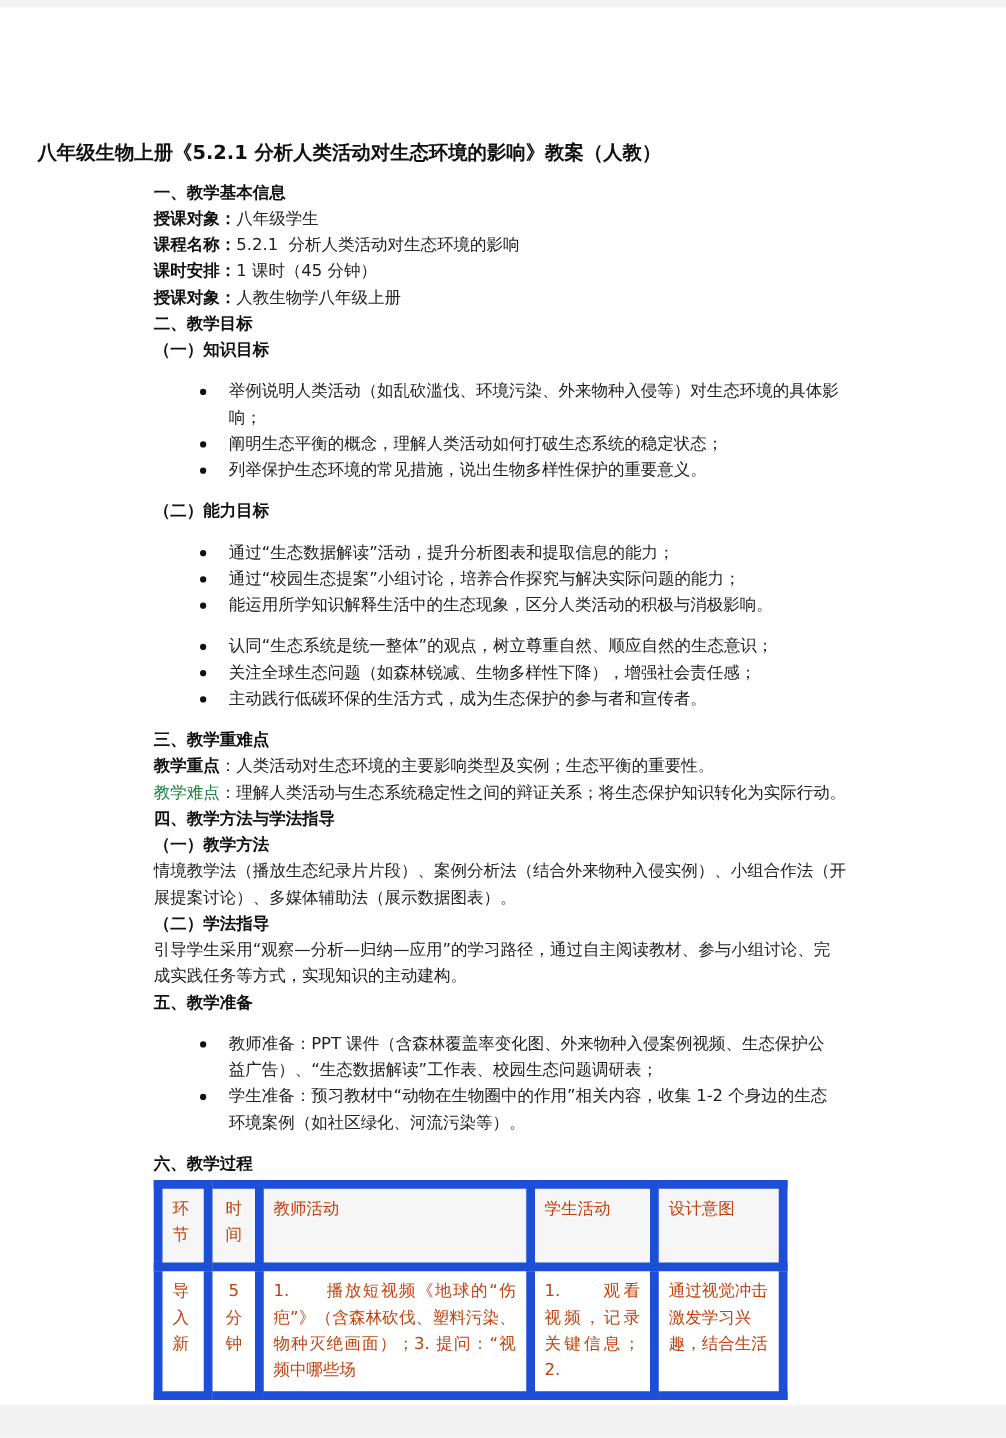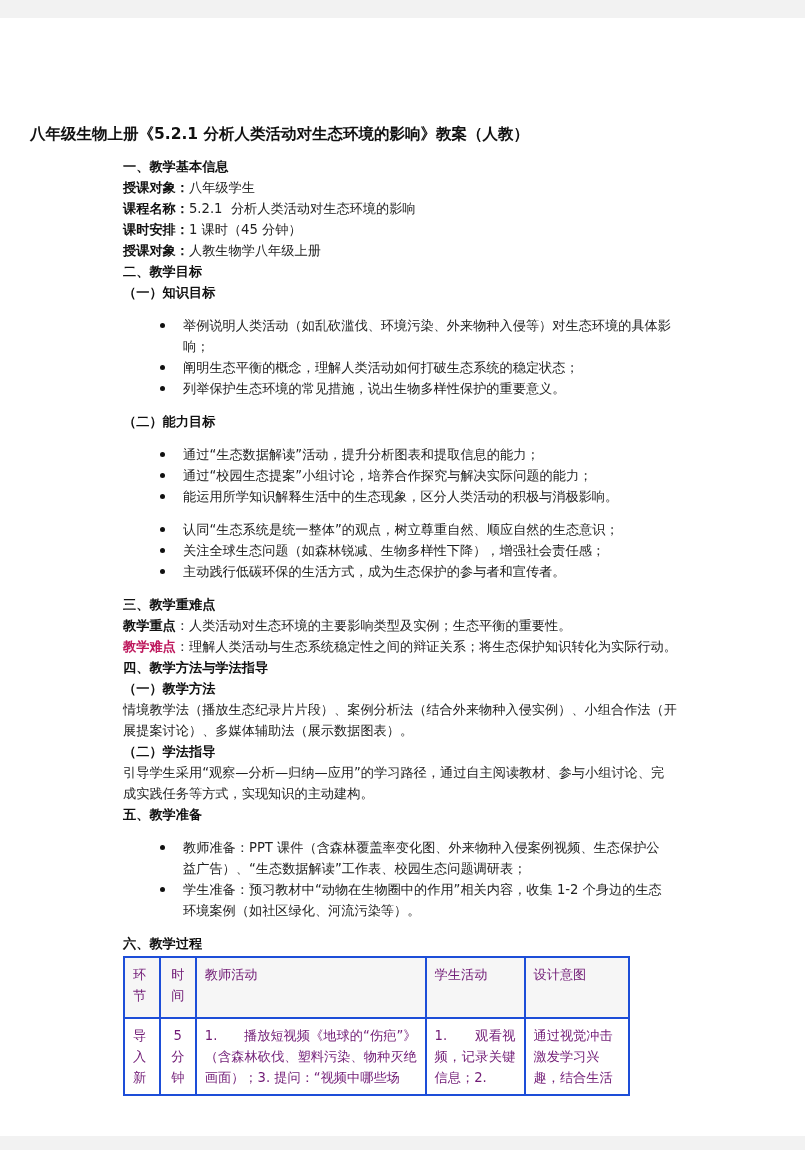--- a/index.html
+++ b/index.html
@@ -5,21 +5,21 @@
   html, body { margin: 0; padding: 0; }
   body {
     width: 805px; height: 1150px;
     background: #f2f2f2;
     font-family: "DejaVu Sans", "Liberation Sans", sans-serif;
     color: #222;
     position: relative;
     overflow: hidden;
   }
   .page {
-    position: absolute; left: 0; top: 18px;
+    position: absolute; left: 0; top: 6px;
     width: 805px; height: 1118px;
     background: #ffffff;
   }
   .content {
     position: absolute; left: 123px; top: 0; width: 565px;
     font-size: 13.2px; line-height: 21px;
   }
   .title {
     position: absolute; top: 106px; left: 0; width: 805px;
     text-align: center; font-weight: bold; font-size: 15.5px;
@@ -35,22 +35,22 @@
   ul.bul li { position: relative; padding-left: 48px; padding-right: 4px; }
   ul.bul li::before {
     content: ""; position: absolute; left: 25px; top: 8px;
     width: 5px; height: 5px; border-radius: 50%; background: #111;
   }
   table.proc {
     border-collapse: collapse; margin-top: 2px;
     font-size: 13.2px; line-height: 21px; width: 507px;
   }
   table.proc td {
-    border: 2px solid #1d4ed8; vertical-align: top; padding: 6px 8px;
-    color: #701a75;
+    border: 7px solid #1d4ed8; vertical-align: top; padding: 6px 8px;
+    color: #c2410c;
   }
   table.proc tr.head td { background: #f6f6f6; height: 47px; }
   table.proc td.c1 { width: 18px; }
   table.proc td.c2 { width: 18px; text-align: center; }
   table.proc td.c3 { width: 216px; }
   table.proc td.c4 { width: 82px; }
   table.proc td.c5 { width: 88px; }
   .justify { text-align: justify; }
 </style>
 </head>
@@ -81,21 +81,21 @@
       <li>能运用所学知识解释生活中的生态现象，区分人类活动的积极与消极影响。</li>
     </ul>
     <ul class="bul">
       <li>认同“生态系统是统一整体”的观点，树立尊重自然、顺应自然的生态意识；</li>
       <li>关注全球生态问题（如森林锐减、生物多样性下降），增强社会责任感；</li>
       <li>主动践行低碳环保的生活方式，成为生态保护的参与者和宣传者。</li>
     </ul>
 
     <div class="h1">三、教学重难点</div>
     <div class="para"><span class="k" style="font-weight:bold;color:#111">教学重点</span><span>：</span><span>人类活动对生态环境的主要影响类型及实例；生态平衡的重要性。</span></div>
-    <div class="para"><span class="k" style="font-weight:bold;color:#be185d">教学难点</span><span>：</span><span>理解人类活动与生态系统稳定性之间的辩证关系；将生态保护知识转化为实际行动。</span></div>
+    <div class="para"><span class="k" style="font-weight:normal;color:#15803d">教学难点</span><span>：</span><span>理解人类活动与生态系统稳定性之间的辩证关系；将生态保护知识转化为实际行动。</span></div>
 
     <div class="h1">四、教学方法与学法指导</div>
     <div class="h2">（一）教学方法</div>
     <div class="para">情境教学法（播放生态纪录片片段）、案例分析法（结合外来物种入侵实例）、小组合作法（开展提案讨论）、多媒体辅助法（展示数据图表）。</div>
     <div class="h2">（二）学法指导</div>
     <div class="para" style="padding-right:22px">引导学生采用“观察—分析—归纳—应用”的学习路径，通过自主阅读教材、参与小组讨论、完成实践任务等方式，实现知识的主动建构。</div>
 
     <div class="h1">五、教学准备</div>
     <ul class="bul">
       <li>教师准备：PPT 课件（含森林覆盖率变化图、外来物种入侵案例视频、生态保护公益广告）、“生态数据解读”工作表、校园生态问题调研表；</li>

